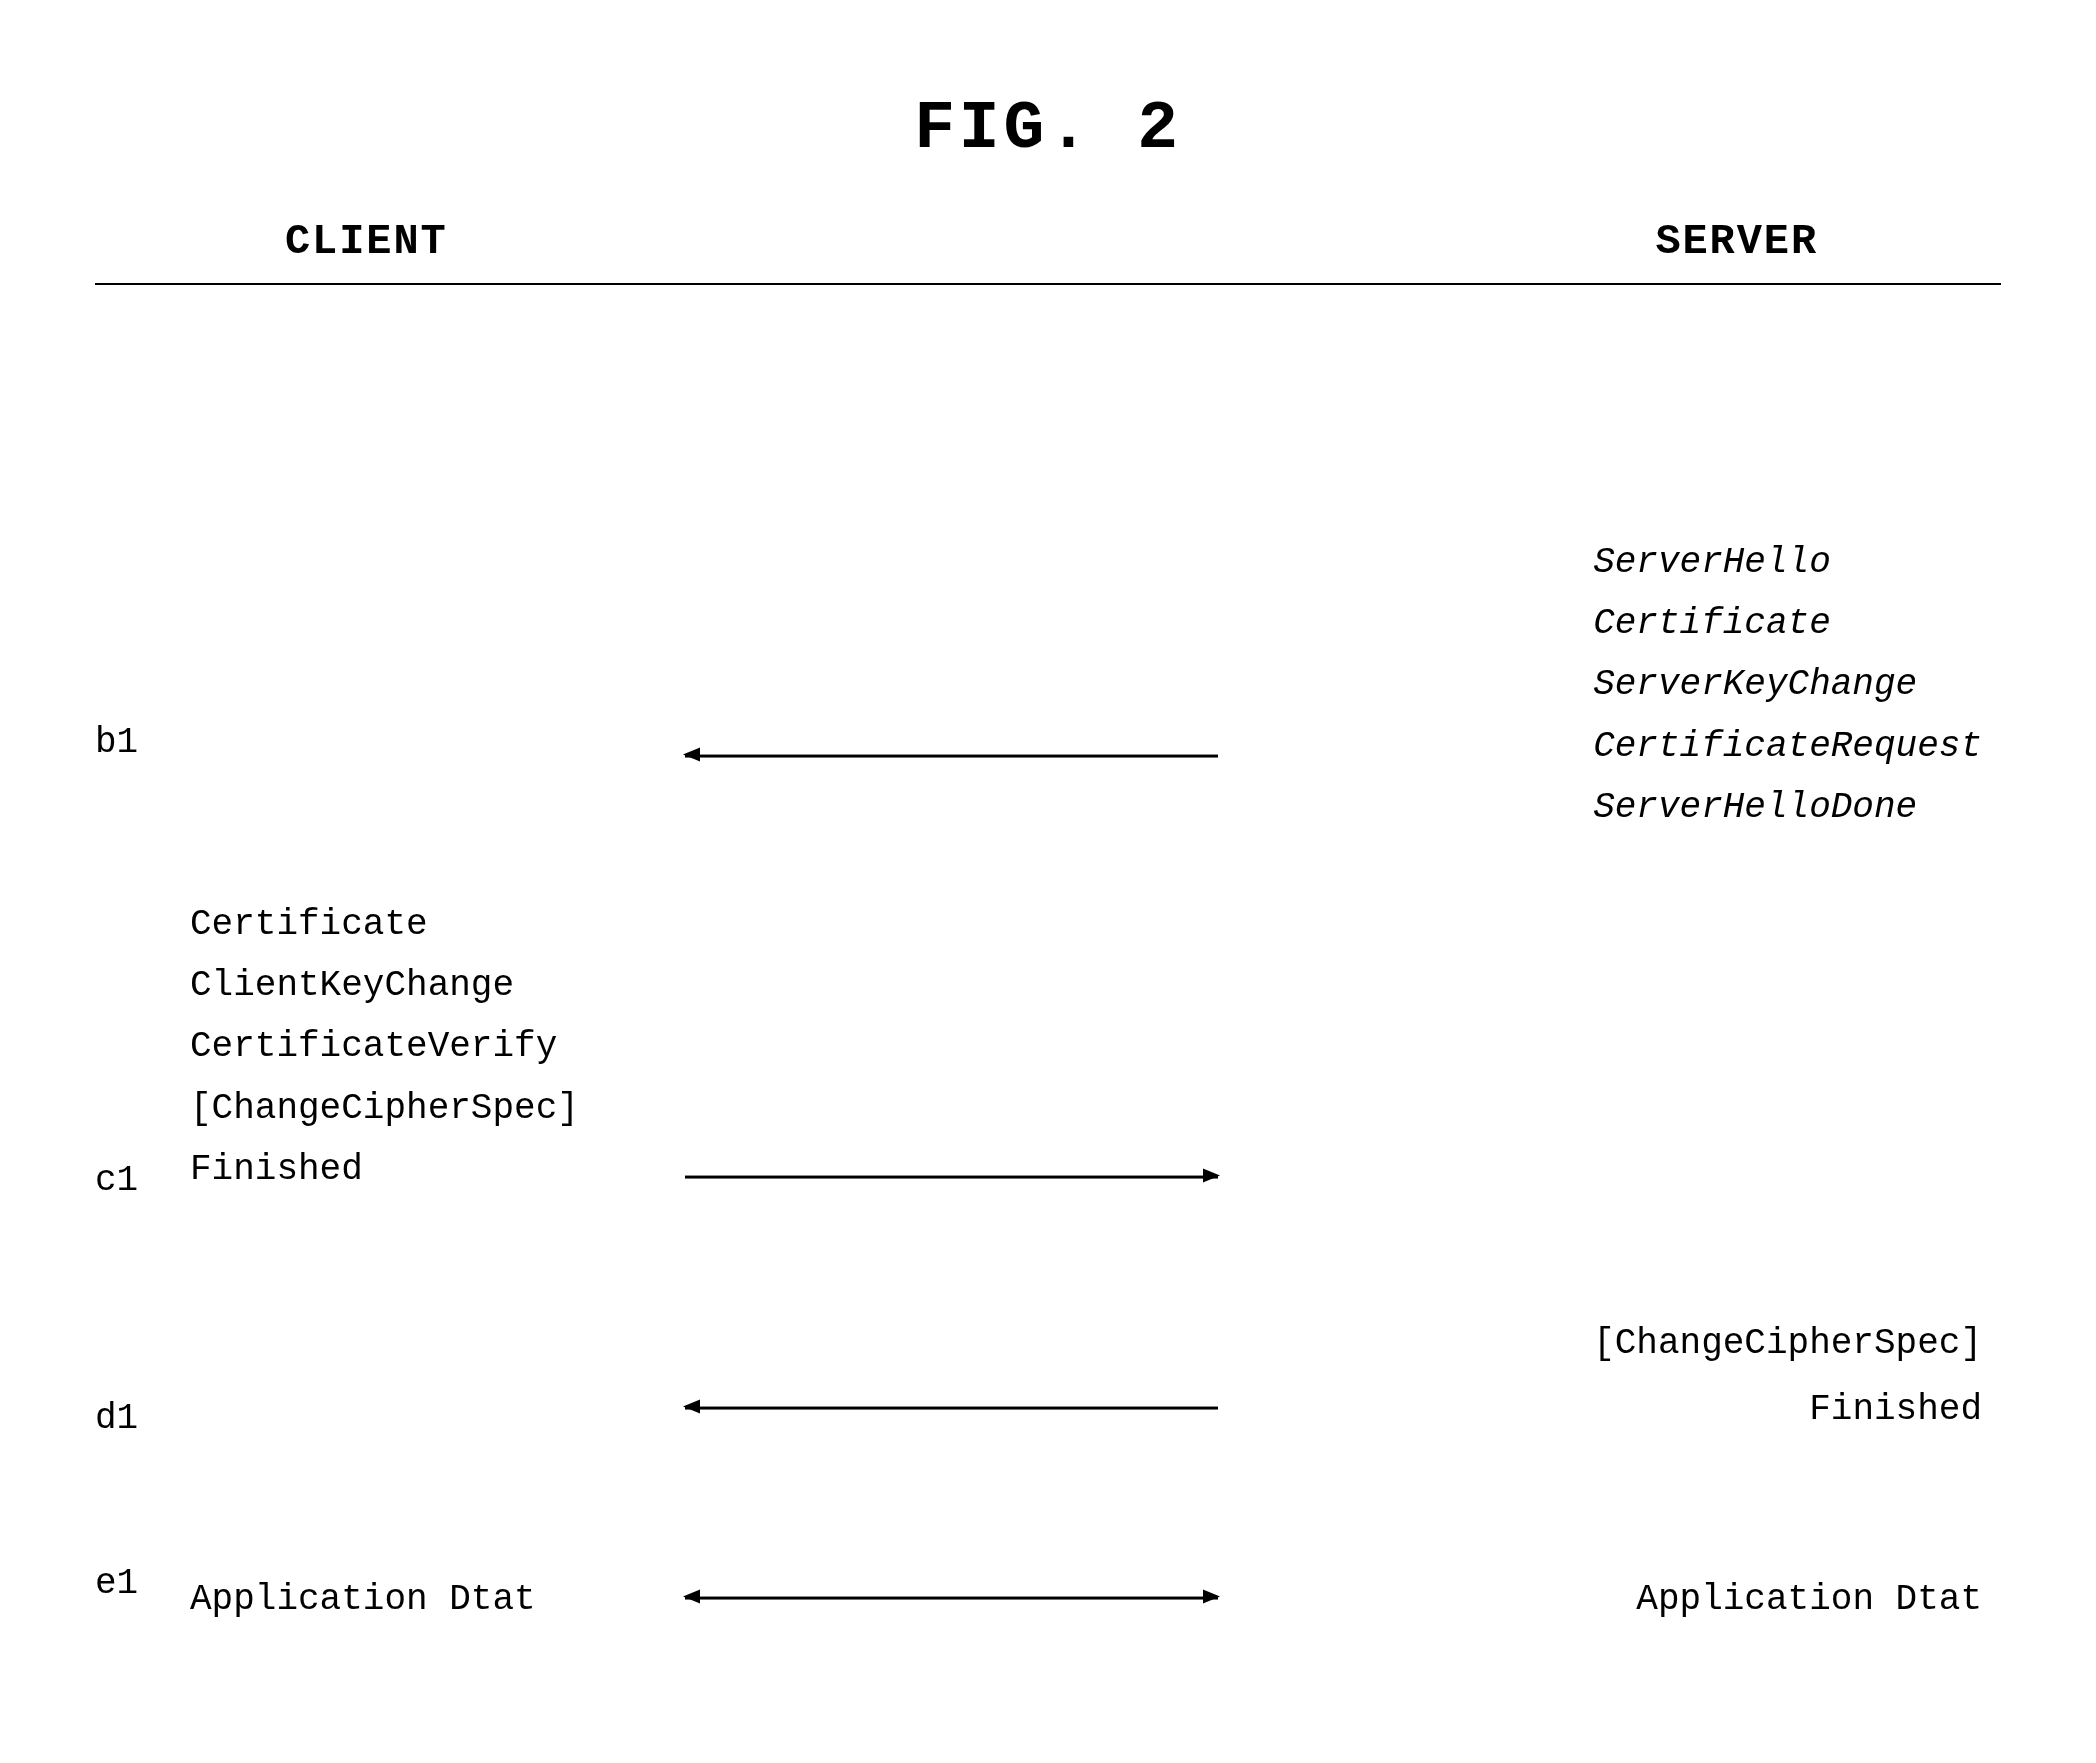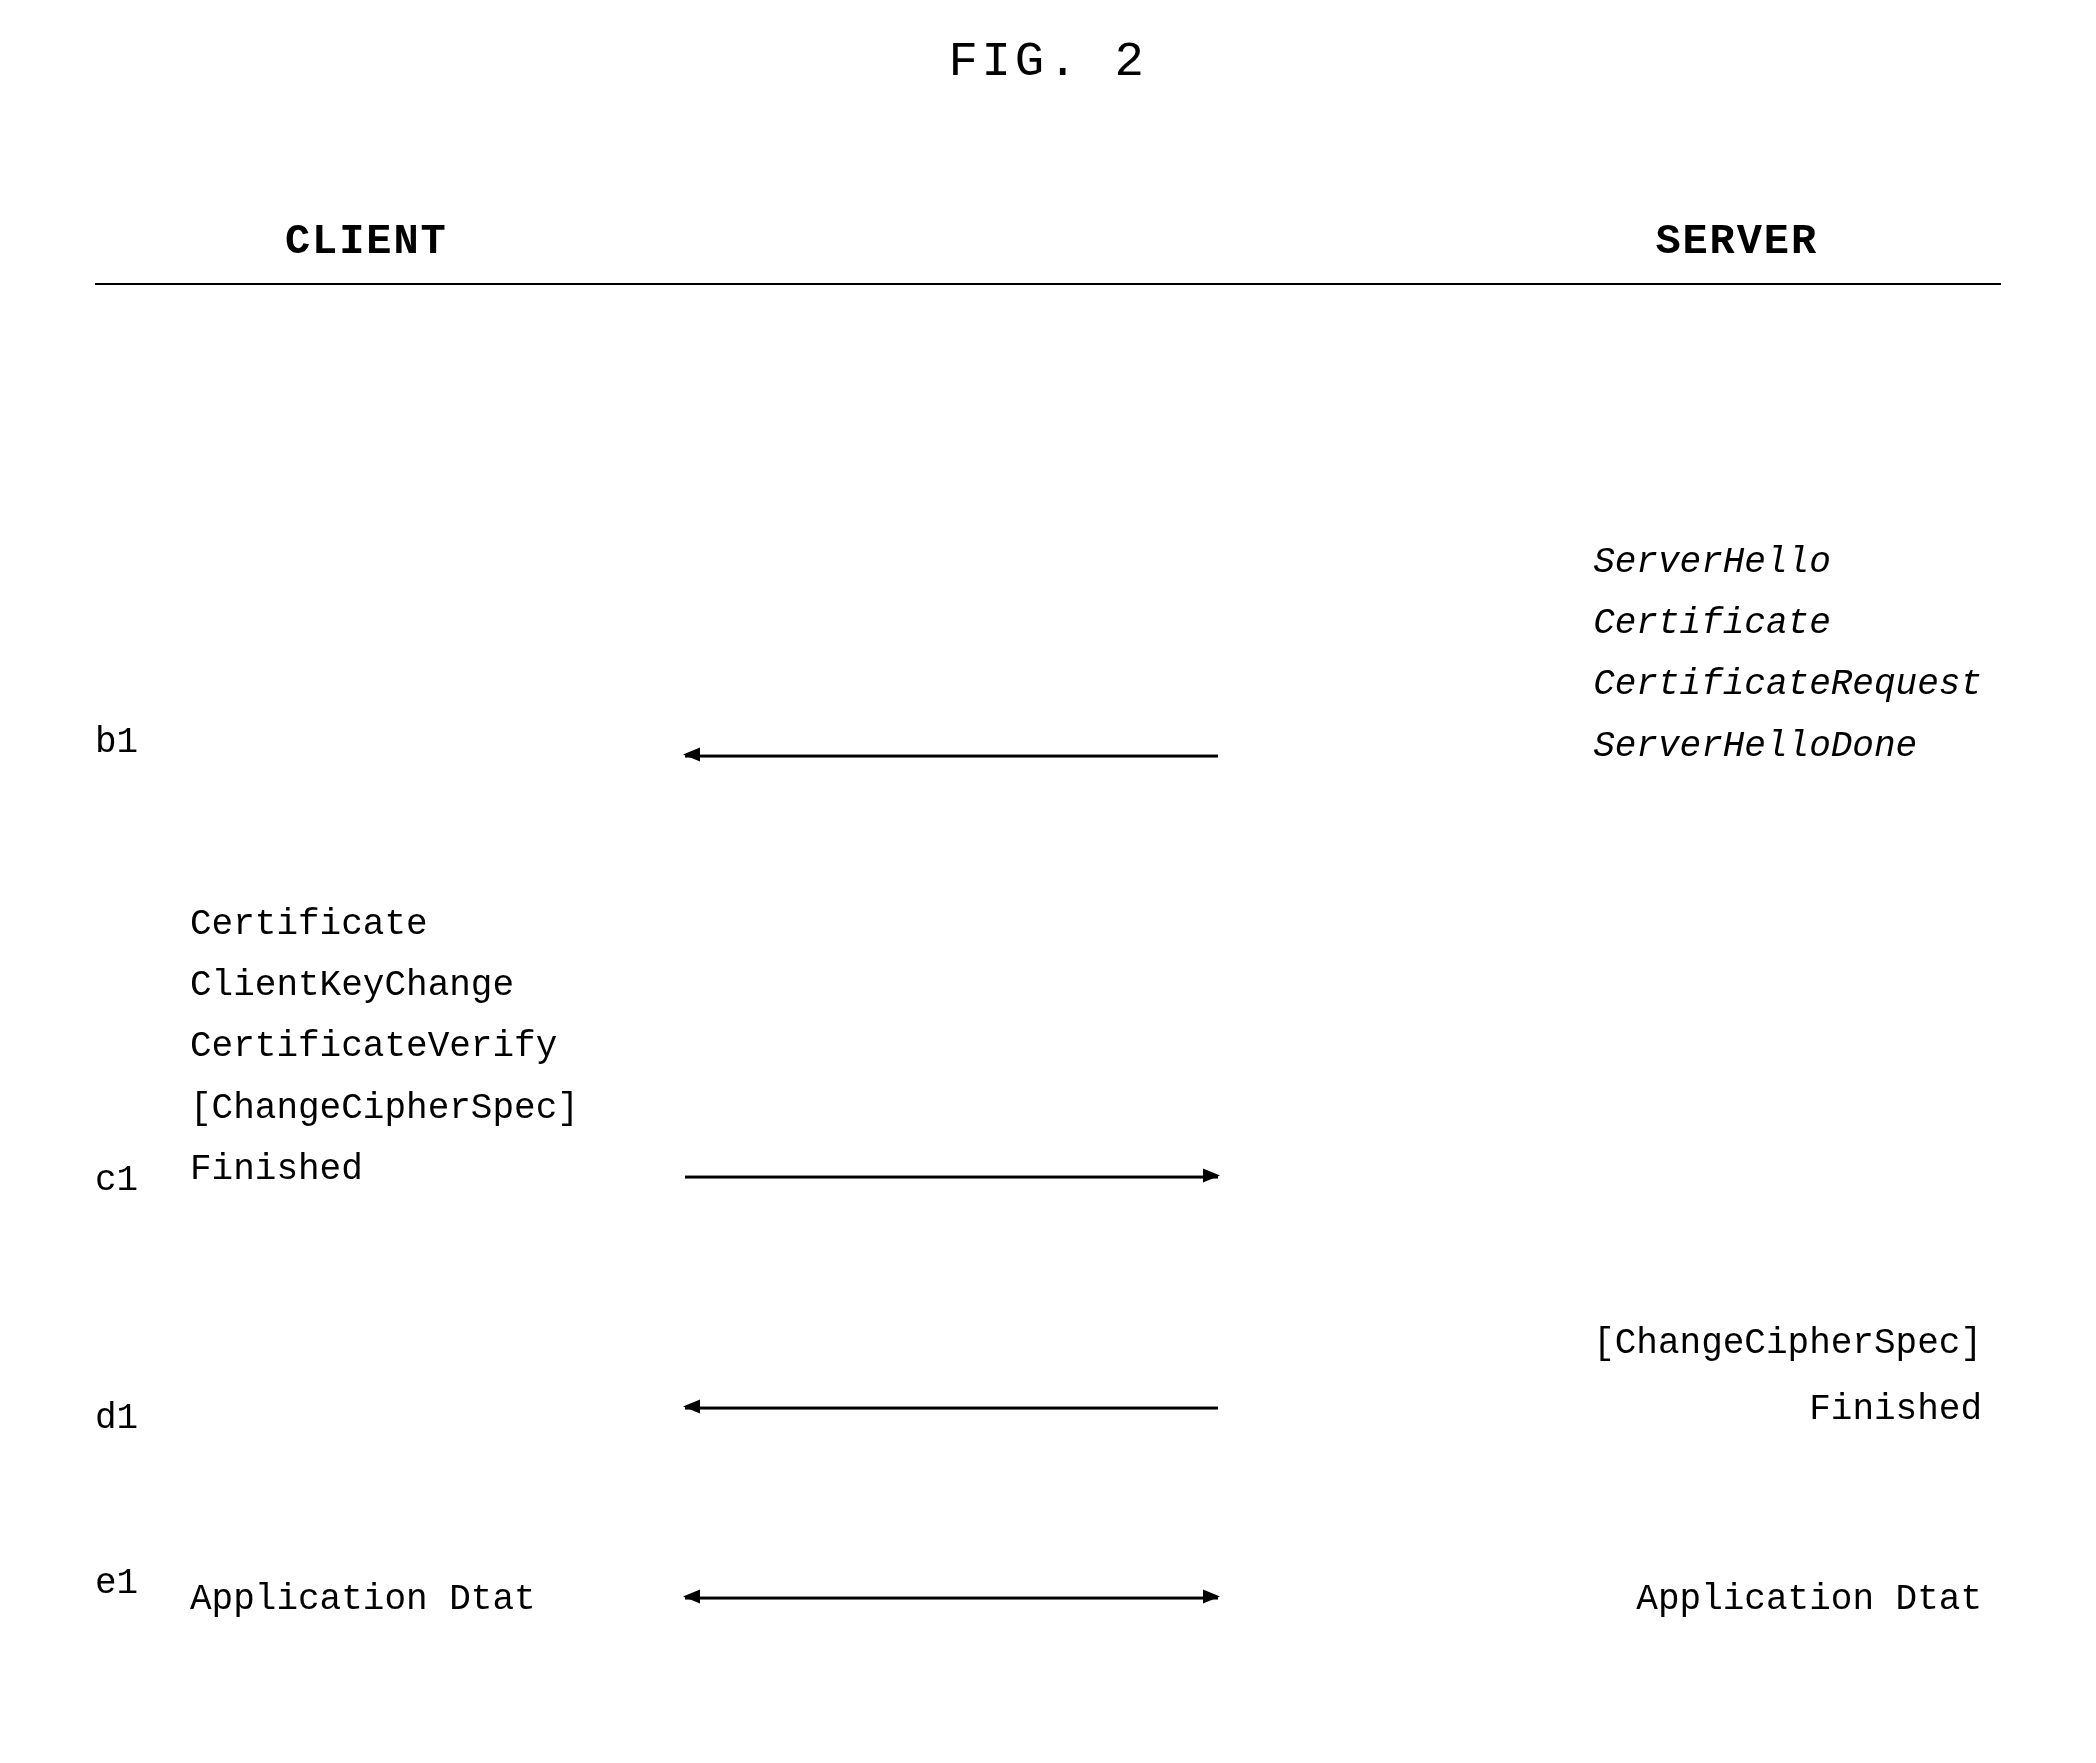--- a/index.html
+++ b/index.html
@@ -19,24 +19,24 @@
 
     .page {
       width: 2096px;
       height: 1763px;
       position: relative;
       background: #ffffff;
     }
 
     .fig-title {
       text-align: center;
-      font-size: 49px;
-      font-weight: normal;
-      font-family: 'Courier New', Courier, monospace;
-      padding-top: 34px;
+      font-size: 68px;
+      font-weight: bold;
+      font-family: 'Courier New', Courier, monospace;
+      padding-top: 90px;
       letter-spacing: 3.8px;
     }
 
     .diagram-container {
       position: absolute;
       top: 209px;
       left: 95px;
       right: 95px;
       bottom: 76px;
     }
@@ -177,20 +177,21 @@
       <span class="col-label col-server-label">SERVER</span>
     </div>
 
 
     <div style="position:absolute; top:323px; left:0; right:0; height:285px;">
       <span class="row-label" style="top:190px;">b1</span>
 
       <div class="server-msgs" style="right:19px; top:0;font-style:italic;">
         <div>ServerHello</div>
         <div>Certificate</div>
+        <div>ServerKeyChange</div>
         <div>CertificateRequest</div>
         <div>ServerHelloDone</div>
       </div>
 
       <div class="arrow arrow-left" style="left:590px; width:533px; top:224px;"></div>
     </div>
 
     <div style="position:absolute; top:685px; left:0; right:0; height:323px;">
       <span class="row-label" style="top:266px;">c1</span>
       <div class="client-msgs" style="left:95px; top:0;">

